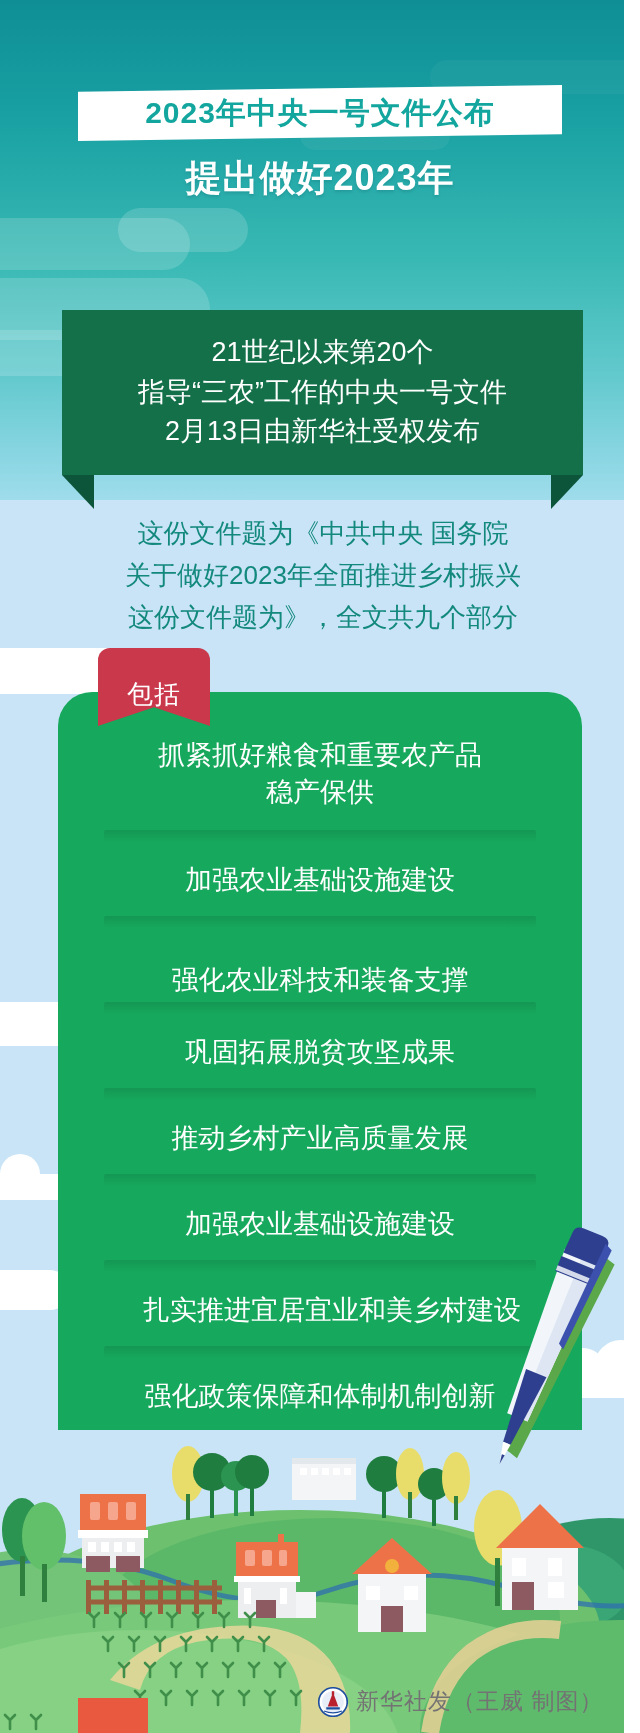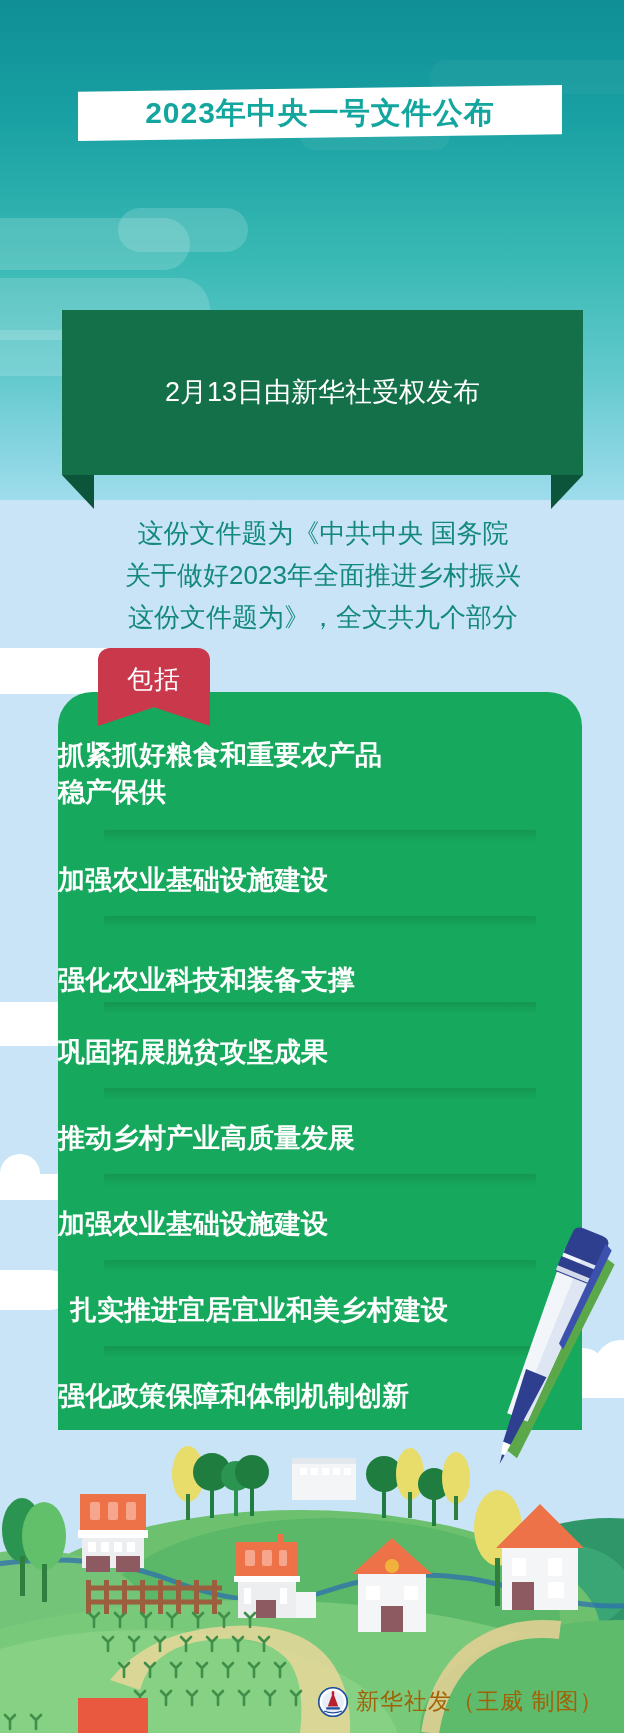--- a/index.html
+++ b/index.html
@@ -91,57 +91,57 @@
 
   
   .card {
     position:absolute; left:58px; top:692px; width:524px; height:866px;
     background:#16a85c;
     border-radius:34px;
   }
   .list { position:absolute; left:0; top:0; width:100%; }
   .li {
     position:relative;
-    color:#ffffff; 
+    color:#ffffff; text-align:center;
     font-size:27px; line-height:1.38;
-    display:flex; align-items:center; justify-content:center;font-weight:bold;
+    display:flex; align-items:center; justify-content:center;
   }
   .li span { display:block; width:100%; }
   .divider {
     position:absolute; left:46px; width:432px; height:12px;
     background:linear-gradient(180deg,rgba(0,0,0,0.10),rgba(0,0,0,0.0));
     border-radius:2px;
   }
 
   
   .badge {
     position:absolute; left:98px; top:648px; width:112px; height:78px;
     background:#c9384b;
     border-radius:12px 12px 0 0;
     clip-path:polygon(0 0,100% 0,100% 100%,50% 76%,0 100%);
-    display:flex; align-items:flex-start; justify-content:center;
+    display:flex; align-items:center; justify-content:center;
     z-index:5;
   }
   .badge-text {
     color:#ffffff; font-size:26px; font-weight:500; margin-top:14px; letter-spacing:1px;
   }
 
   
   .pen { position:absolute; left:486px; top:1225px; width:130px; height:250px; z-index:6; }
 
   
   .land { position:absolute; left:0; top:1430px; width:640px; height:303px; }
 
   .credit {
     position:absolute; left:318px; top:1686px;
     display:flex; align-items:center; gap:8px; z-index:20;
   }
   .credit-logo { width:30px; height:30px; flex:0 0 auto; }
   .credit-text {
-    color:#a16207; font-size:23px; font-weight:500; white-space:nowrap;
+    color:#737373; font-size:23px; font-weight:500; white-space:nowrap;
     letter-spacing:1px;
   }
 </style>
 </head>
 <body>
 
 <div class="poster">
 
   <div class="sky"></div>
   <div class="sky-cloud sc6"></div>
@@ -170,23 +170,26 @@
   <div class="puffy" style="left:-30px;top:1150px;width:120px;height:50px;">
     <span class="base" style="left:0;top:24px;width:120px;height:26px;"></span>
     <span style="left:30px;top:4px;width:40px;height:40px;"></span>
   </div>
 
   <div class="ribbon">
     <div class="ribbon-text">2023年中央一号文件公布</div>
   </div>
 
   <div class="head-sub">
+    <div>提出做好2023年</div>
   </div>
 
   <div class="greenbox">
+    <div class="gline">21世纪以来第20个</div>
+    <div class="gline">指导“三农”工作的中央一号文件</div>
     <div class="gline">2月13日由新华社受权发布</div>
   </div>
   <div class="fold-l"></div>
   <div class="fold-r"></div>
 
   <div class="paragraph">
     <div>这份文件题为《中共中央 国务院</div>
     <div>关于做好2023年全面推进乡村振兴</div>
     <div>这份文件题为》，全文共九个部分</div>
   </div>

